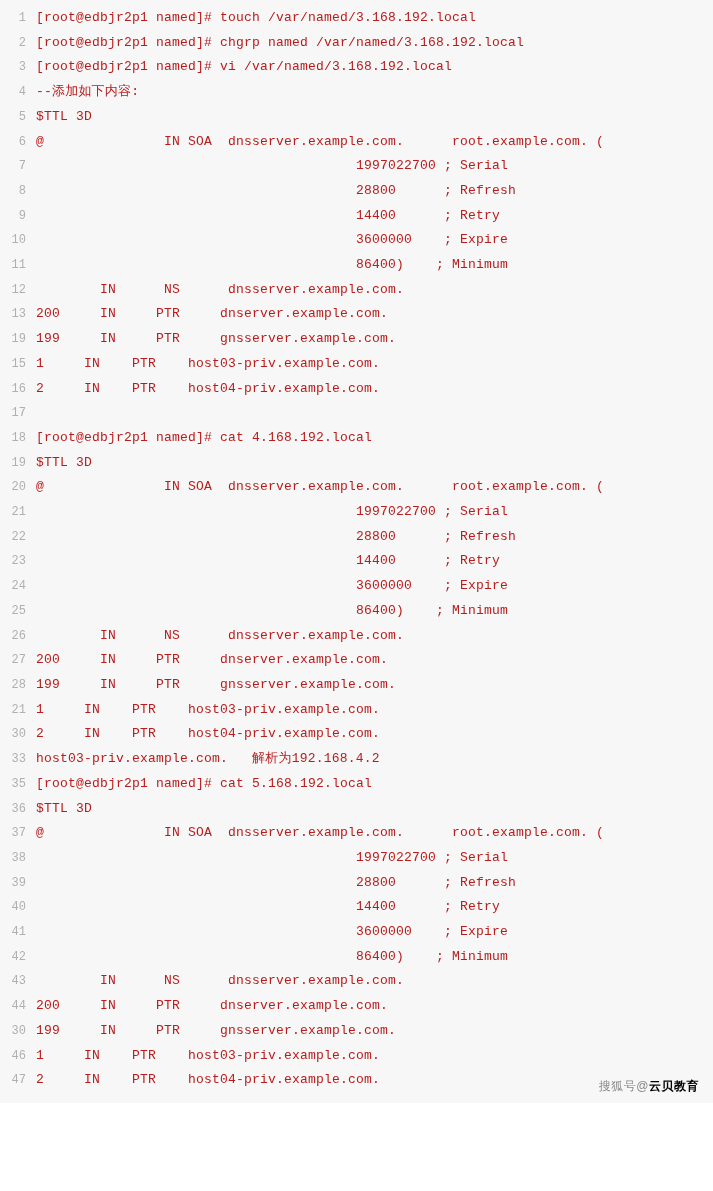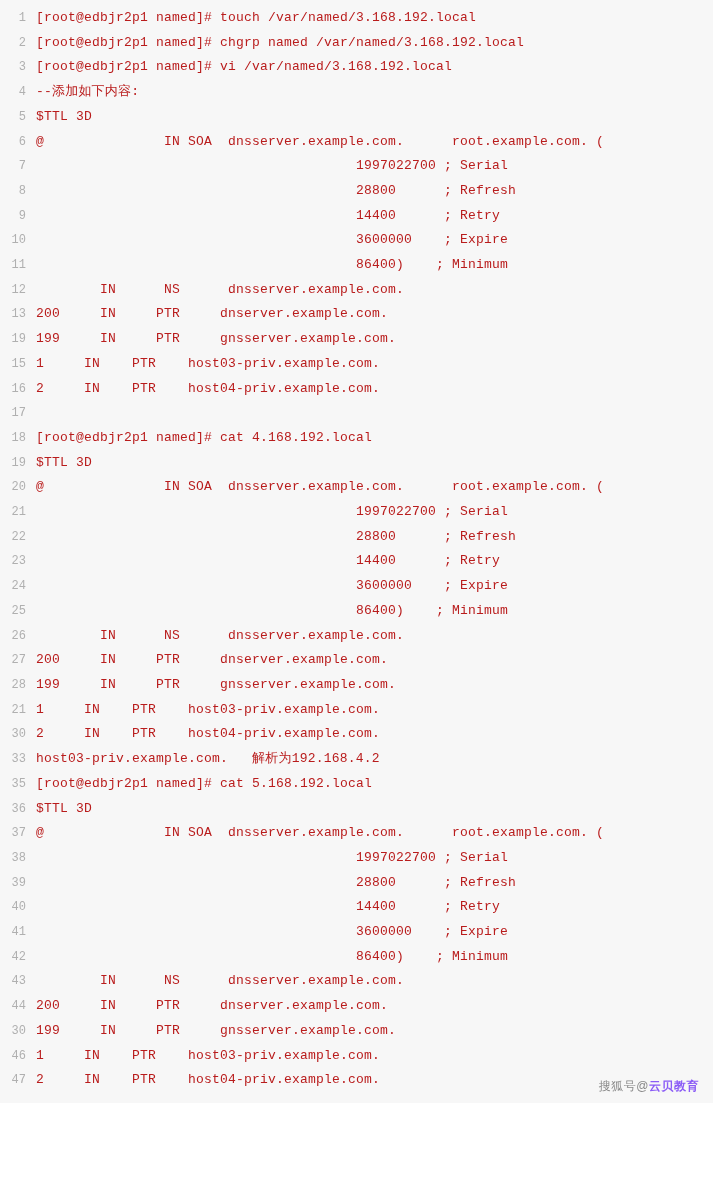--- a/index.html
+++ b/index.html
@@ -39,21 +39,21 @@
     position: absolute;
     right: 14px;
     bottom: 8px;
     font-size: 12px;
     color: #888;
     font-family: "Microsoft YaHei", sans-serif;
     letter-spacing: 0.5px;
   }
   .watermark .bold {
     font-weight: bold;
-    color: #8b5cf6;
+    color: #000000;
     text-align: center;
   }
 </style>
 </head>
 <body>
 
 <div class="code-block" id="block">
     <div class="line"><span class="lineno">1</span><span class="code">[root@edbjr2p1 named]# touch /var/named/3.168.192.local</span></div>
     <div class="line"><span class="lineno">2</span><span class="code">[root@edbjr2p1 named]# chgrp named /var/named/3.168.192.local</span></div>
     <div class="line"><span class="lineno">3</span><span class="code">[root@edbjr2p1 named]# vi /var/named/3.168.192.local</span></div>

